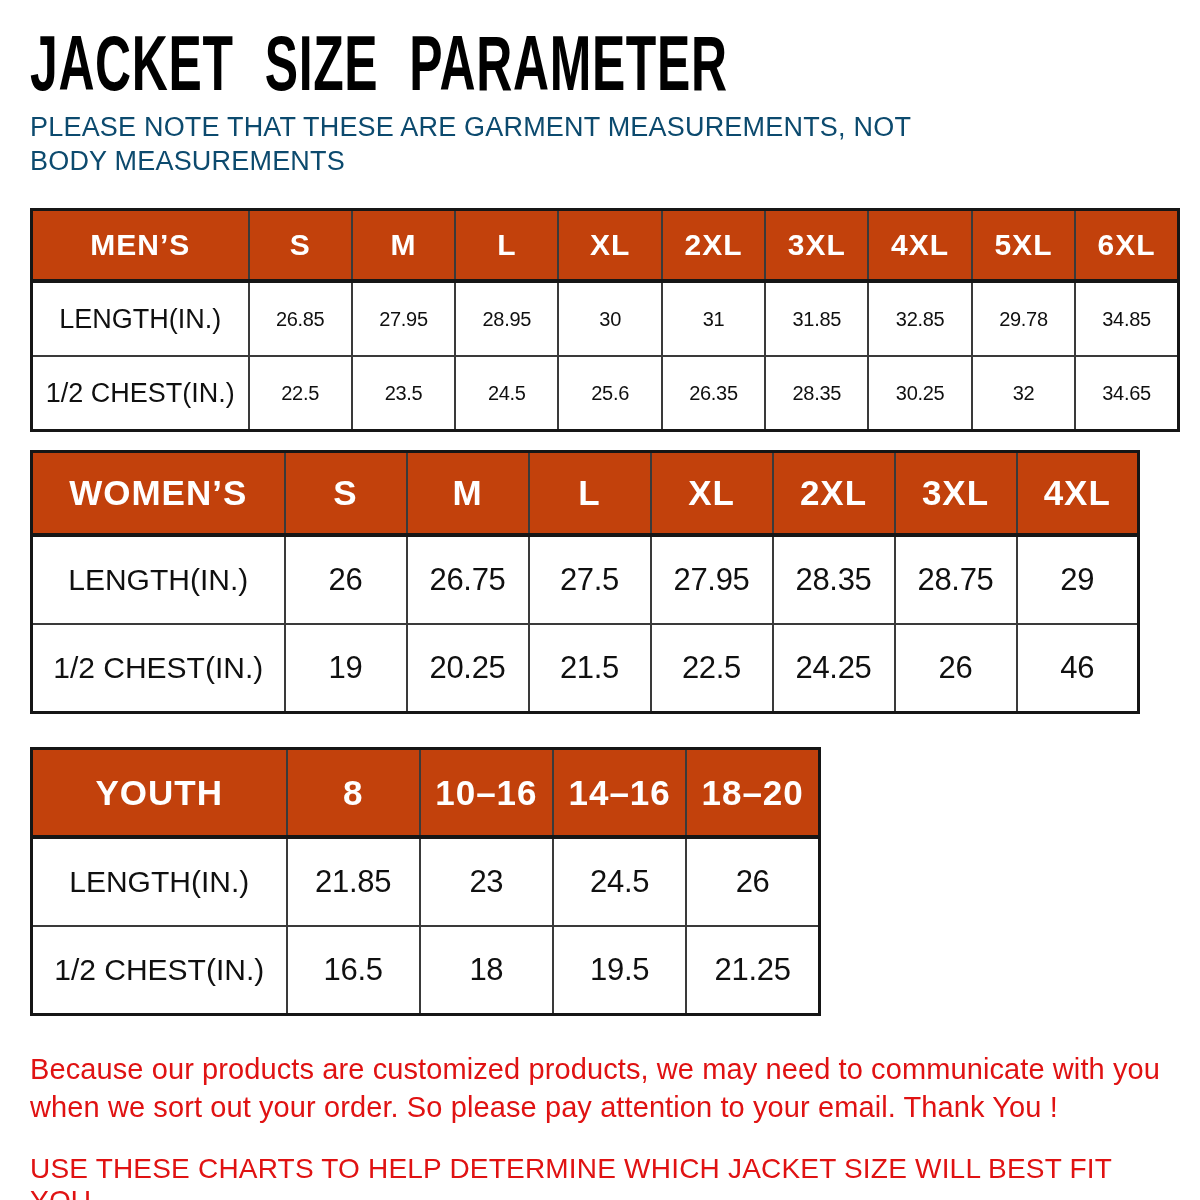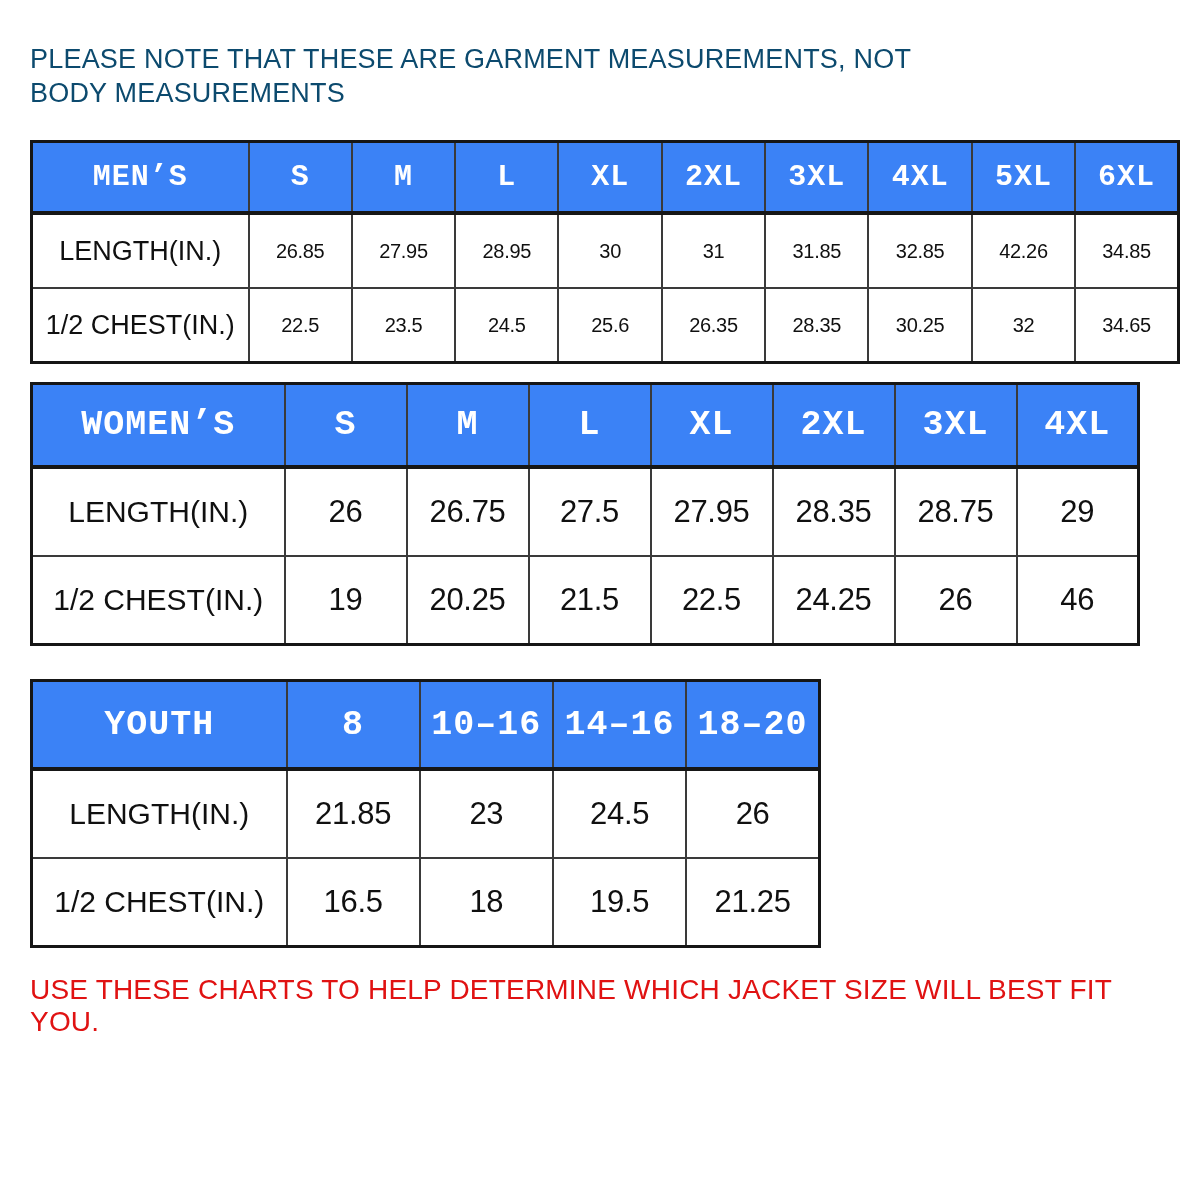--- a/index.html
+++ b/index.html
@@ -50,27 +50,26 @@
     background: #ffffff;
   }
   .tbl-wrap th, .tbl-wrap td {
     border: 2px solid #3a3a3a;
     text-align: center;
     vertical-align: middle;
     padding: 0;
     overflow: hidden;
   }
   .tbl-wrap thead th {
-    background: #3b82f6;
+    background: #c2410c;
     color: #ffffff;
     font-weight: 700;
     letter-spacing: 1px;
     border-top: 3px solid #161616;
     border-bottom: 4px solid #161616;
-    font-family: Liberation Mono, monospace;
   }
   .tbl-wrap td { color: #101010; letter-spacing: -0.3px; }
 
   #tbl0 { margin-top: 30px; }
   #tbl0 table { width: 1150px; }
   #tbl0 col.first { width: 217px; }
   #tbl0 thead th { height: 68px; font-size: 30px; }
   #tbl0 td { height: 72px; font-size: 20px; }
   #tbl0 td.row-label { font-size: 27px; letter-spacing: 0; }
 
@@ -100,20 +99,21 @@
     margin: 26px 0 0 0;
     font-size: 28px;
     color: #e01212;
     letter-spacing: 0.2px;
   }
 </style>
 </head>
 <body>
 
 <div class="page">
+  <h1 class="title"><span class="title-inner">JACKET SIZE PARAMETER</span></h1>
 
   <div class="note">PLEASE NOTE THAT THESE ARE GARMENT MEASUREMENTS, NOT BODY MEASUREMENTS</div>
 
   <div class="tbl-wrap" id="tbl0">
       <table>
         <colgroup>
           <col class="first">
           <col>
           <col>
           <col>
@@ -141,21 +141,21 @@
         <tbody>
           <tr>
             <td class="row-label">LENGTH(IN.)</td>
             <td>26.85</td>
             <td>27.95</td>
             <td>28.95</td>
             <td>30</td>
             <td>31</td>
             <td>31.85</td>
             <td>32.85</td>
-            <td>42.26</td>
+            <td>29.78</td>
             <td>34.85</td>
           </tr>
           <tr>
             <td class="row-label">1/2 CHEST(IN.)</td>
             <td>22.5</td>
             <td>23.5</td>
             <td>24.5</td>
             <td>25.6</td>
             <td>26.35</td>
             <td>28.35</td>
@@ -244,14 +244,15 @@
             <td class="row-label">1/2 CHEST(IN.)</td>
             <td>16.5</td>
             <td>18</td>
             <td>19.5</td>
             <td>21.25</td>
           </tr>
         </tbody>
       </table>
     </div>
 
+  <p class="footer-para">Because our products are customized products, we may need to communicate with you when we sort out your order. So please pay attention to your email. Thank You !</p>
   <p class="footer-caps">USE THESE CHARTS TO HELP DETERMINE WHICH JACKET SIZE WILL BEST FIT YOU.</p>
 </div>
 
 </body></html>

